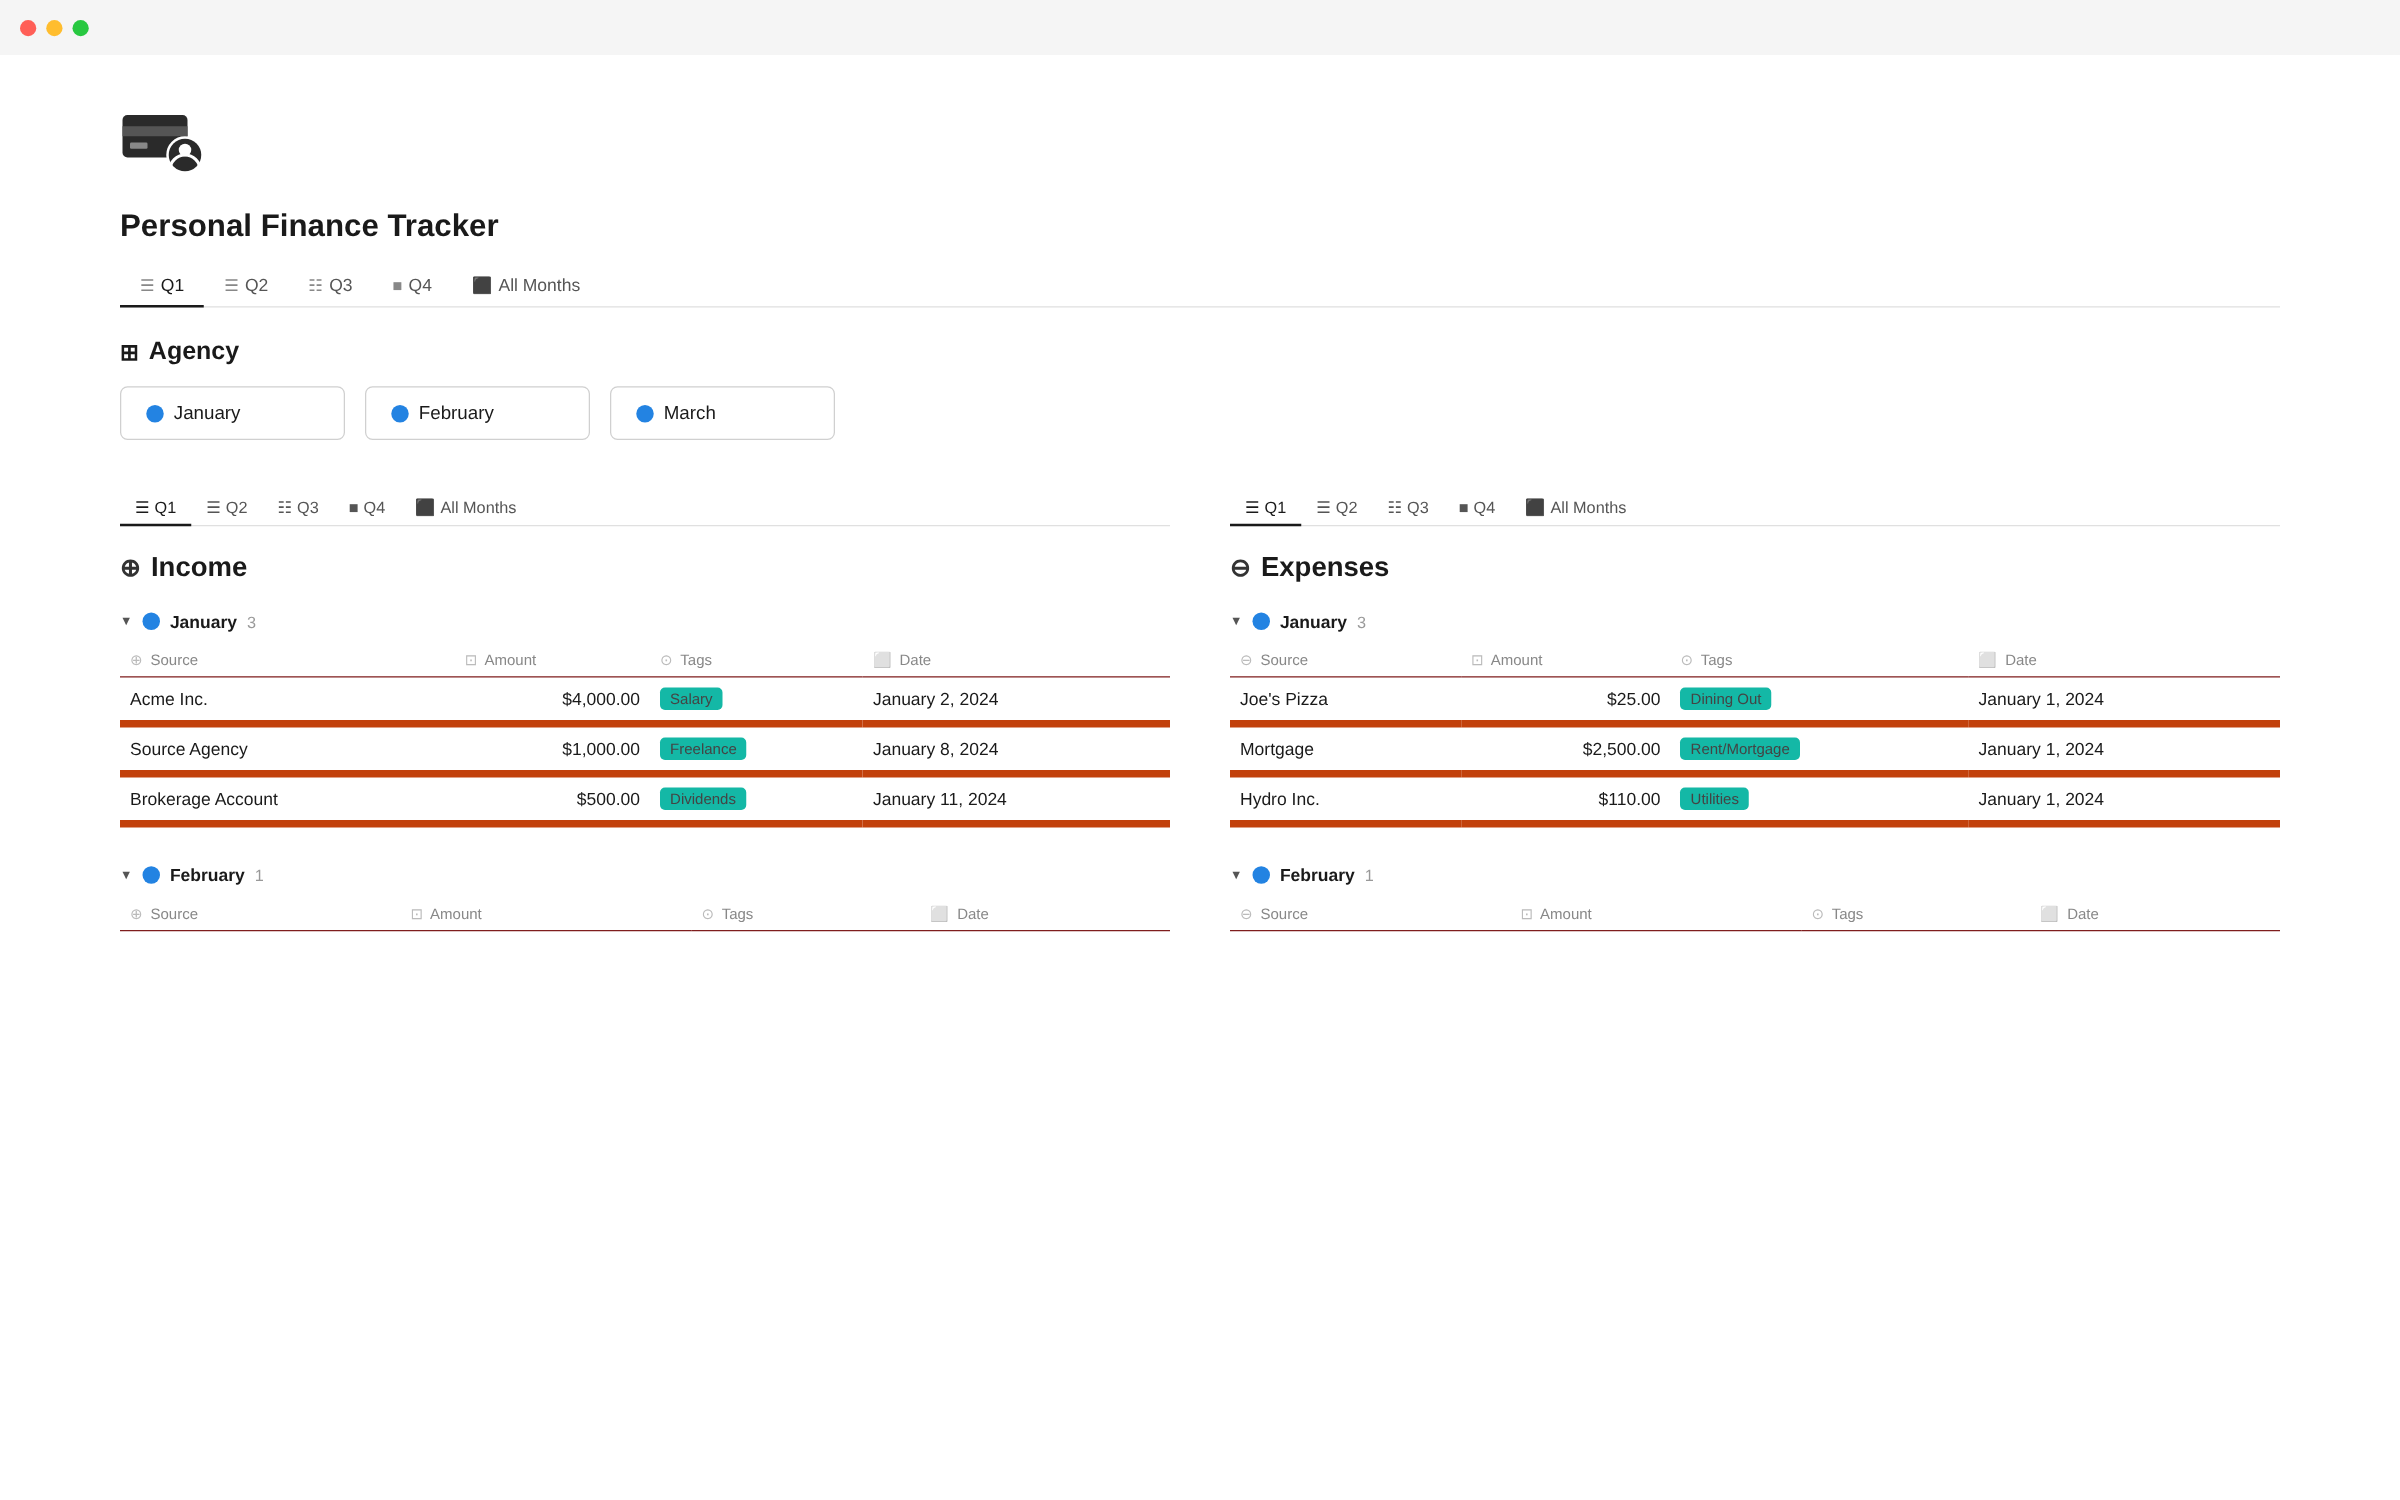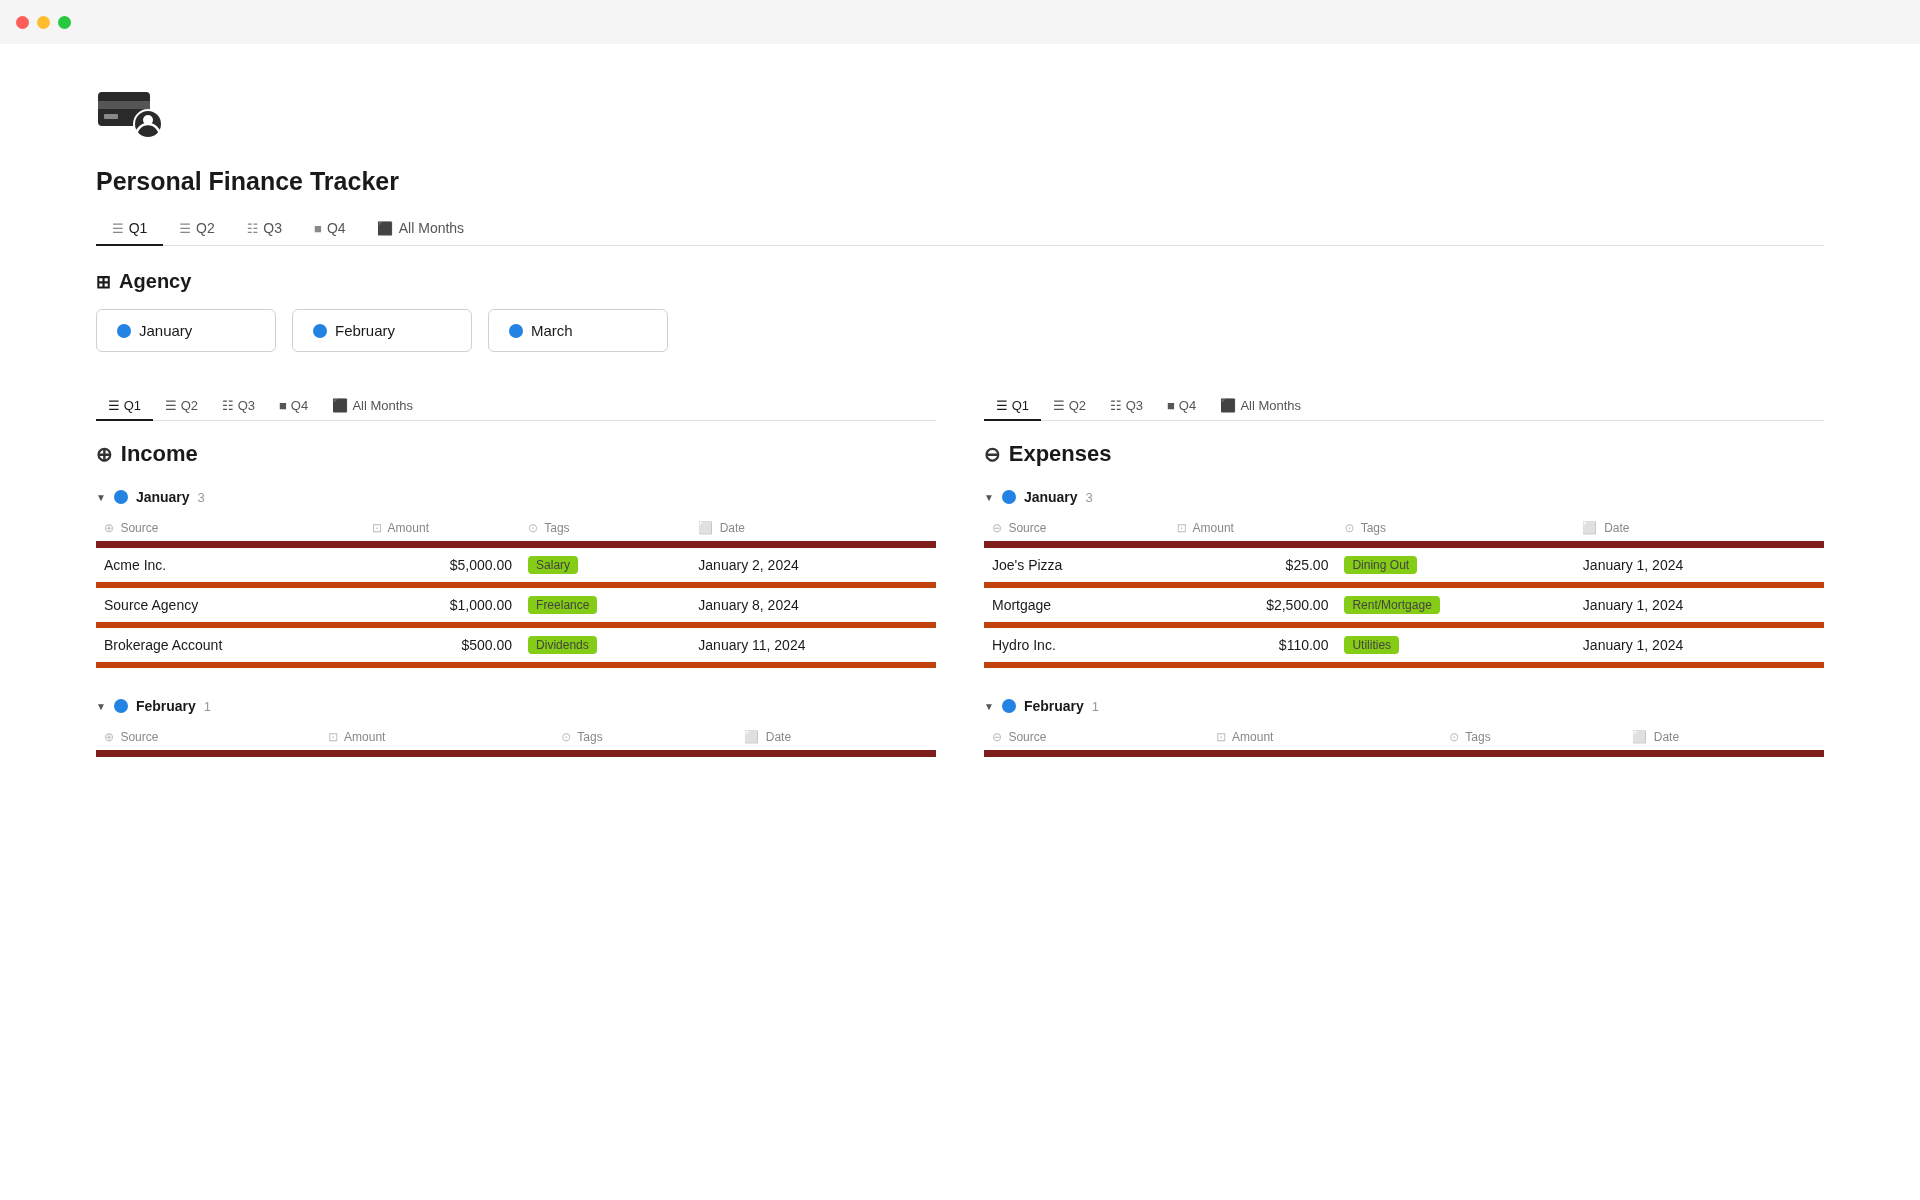--- a/index.html
+++ b/index.html
@@ -190,33 +190,33 @@
       width: 100%;
       border-collapse: collapse;
       margin-bottom: 24px;
     }
     .data-table th {
       text-align: left;
       font-size: 12px;
       color: #888;
       font-weight: 400;
       padding: 6px 8px;
-      border-bottom: 7px solid #7f1d1d;
+      border-bottom: 1px solid #7f1d1d;
     }
     .data-table td {
       padding: 8px 8px;
       border-bottom: 6px solid #c2410c;
       font-size: 14px;
       color: #1a1a1a;
     }
     .data-table td.amount {
       text-align: right;
     }
     .tag-badge {
-      background: #84cc16;
+      background: #14b8a6;
       border-radius: 4px;
       padding: 2px 8px;
       font-size: 12px;
       color: #444;
       display: inline-block;
     }
     .th-icon {
       font-size: 12px;
       margin-right: 3px;
       color: #bbb;
@@ -348,21 +348,21 @@
             </th>
             <th>
               <span class="th-icon">⬜</span>
               <span>Date</span>
             </th>
           </tr>
         </thead>
         <tbody>
           <tr>
             <td>Acme Inc.</td>
-            <td class="amount">$5,000.00</td>
+            <td class="amount">$4,000.00</td>
             <td>
               <span class="tag-badge">Salary</span>
             </td>
             <td>January 2, 2024</td>
           </tr>
           <tr>
             <td>Source Agency</td>
             <td class="amount">$1,000.00</td>
             <td>
               <span class="tag-badge">Freelance</span>

